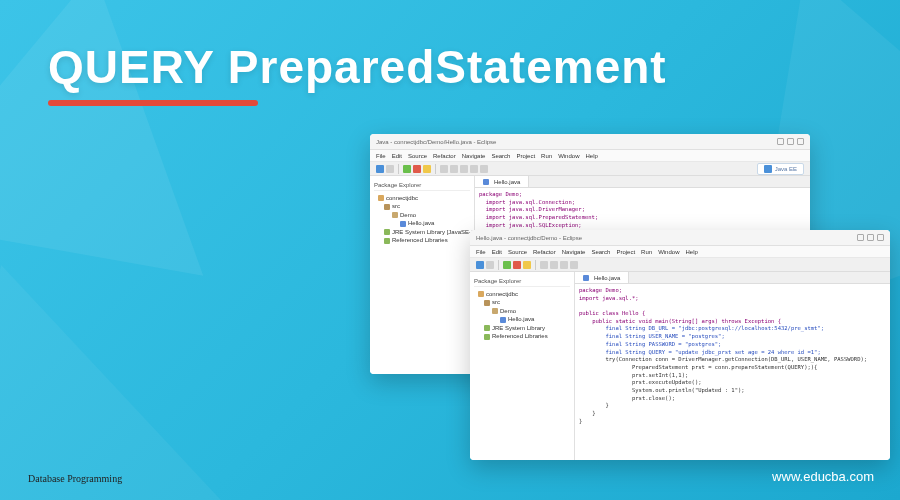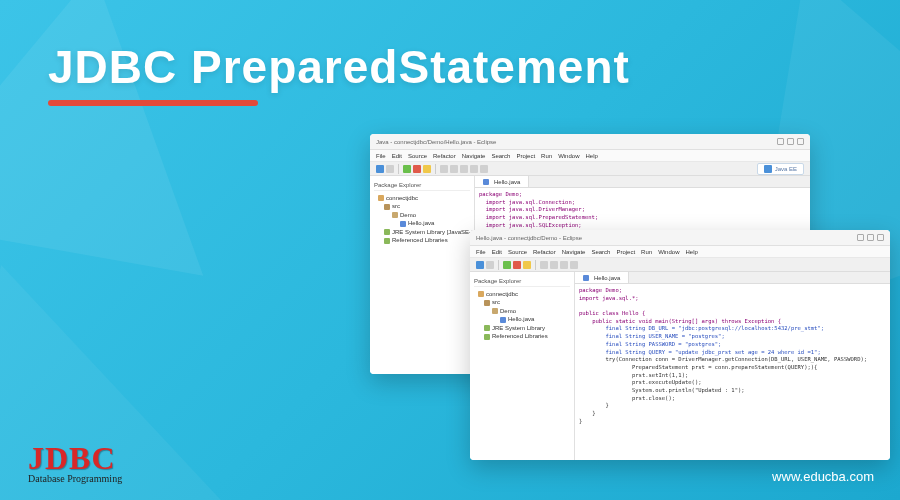--- a/index.html
+++ b/index.html
@@ -221,21 +221,21 @@
 </style>
 </head>
 <body>
 
 <div class="bg-shapes">
   <div class="tri1"></div>
   <div class="tri2"></div>
   <div class="tri3"></div>
 </div>
 
-<div class="title">JDBC PreparedStatement</div>
+<div class="title">QUERY PreparedStatement</div>
 <div class="title-underline"></div>
 
 <div class="ide-window ide1">
   <div class="titlebar">
     <span>Java - connectjdbc/Demo/Hello.java - Eclipse</span>
     <div class="win-btns">
       <div class="win-btn"></div>
       <div class="win-btn"></div>
       <div class="win-btn"></div>
     </div>
@@ -383,17 +383,16 @@
         <span>        System.out.println("Updated : 1");</span>
         <span>        prst.close();</span>
     <span>    }</span>
   <span>  }</span>
 <span>}</span></div>
     </div>
   </div>
 </div>
 
 <div class="logo-corner">
-  <div class="jdbc-text">JDBC</div>
   <div class="jdbc-sub">Database Programming</div>
 </div>
 
 <div class="site-url">www.educba.com</div>
 
 </body></html>

